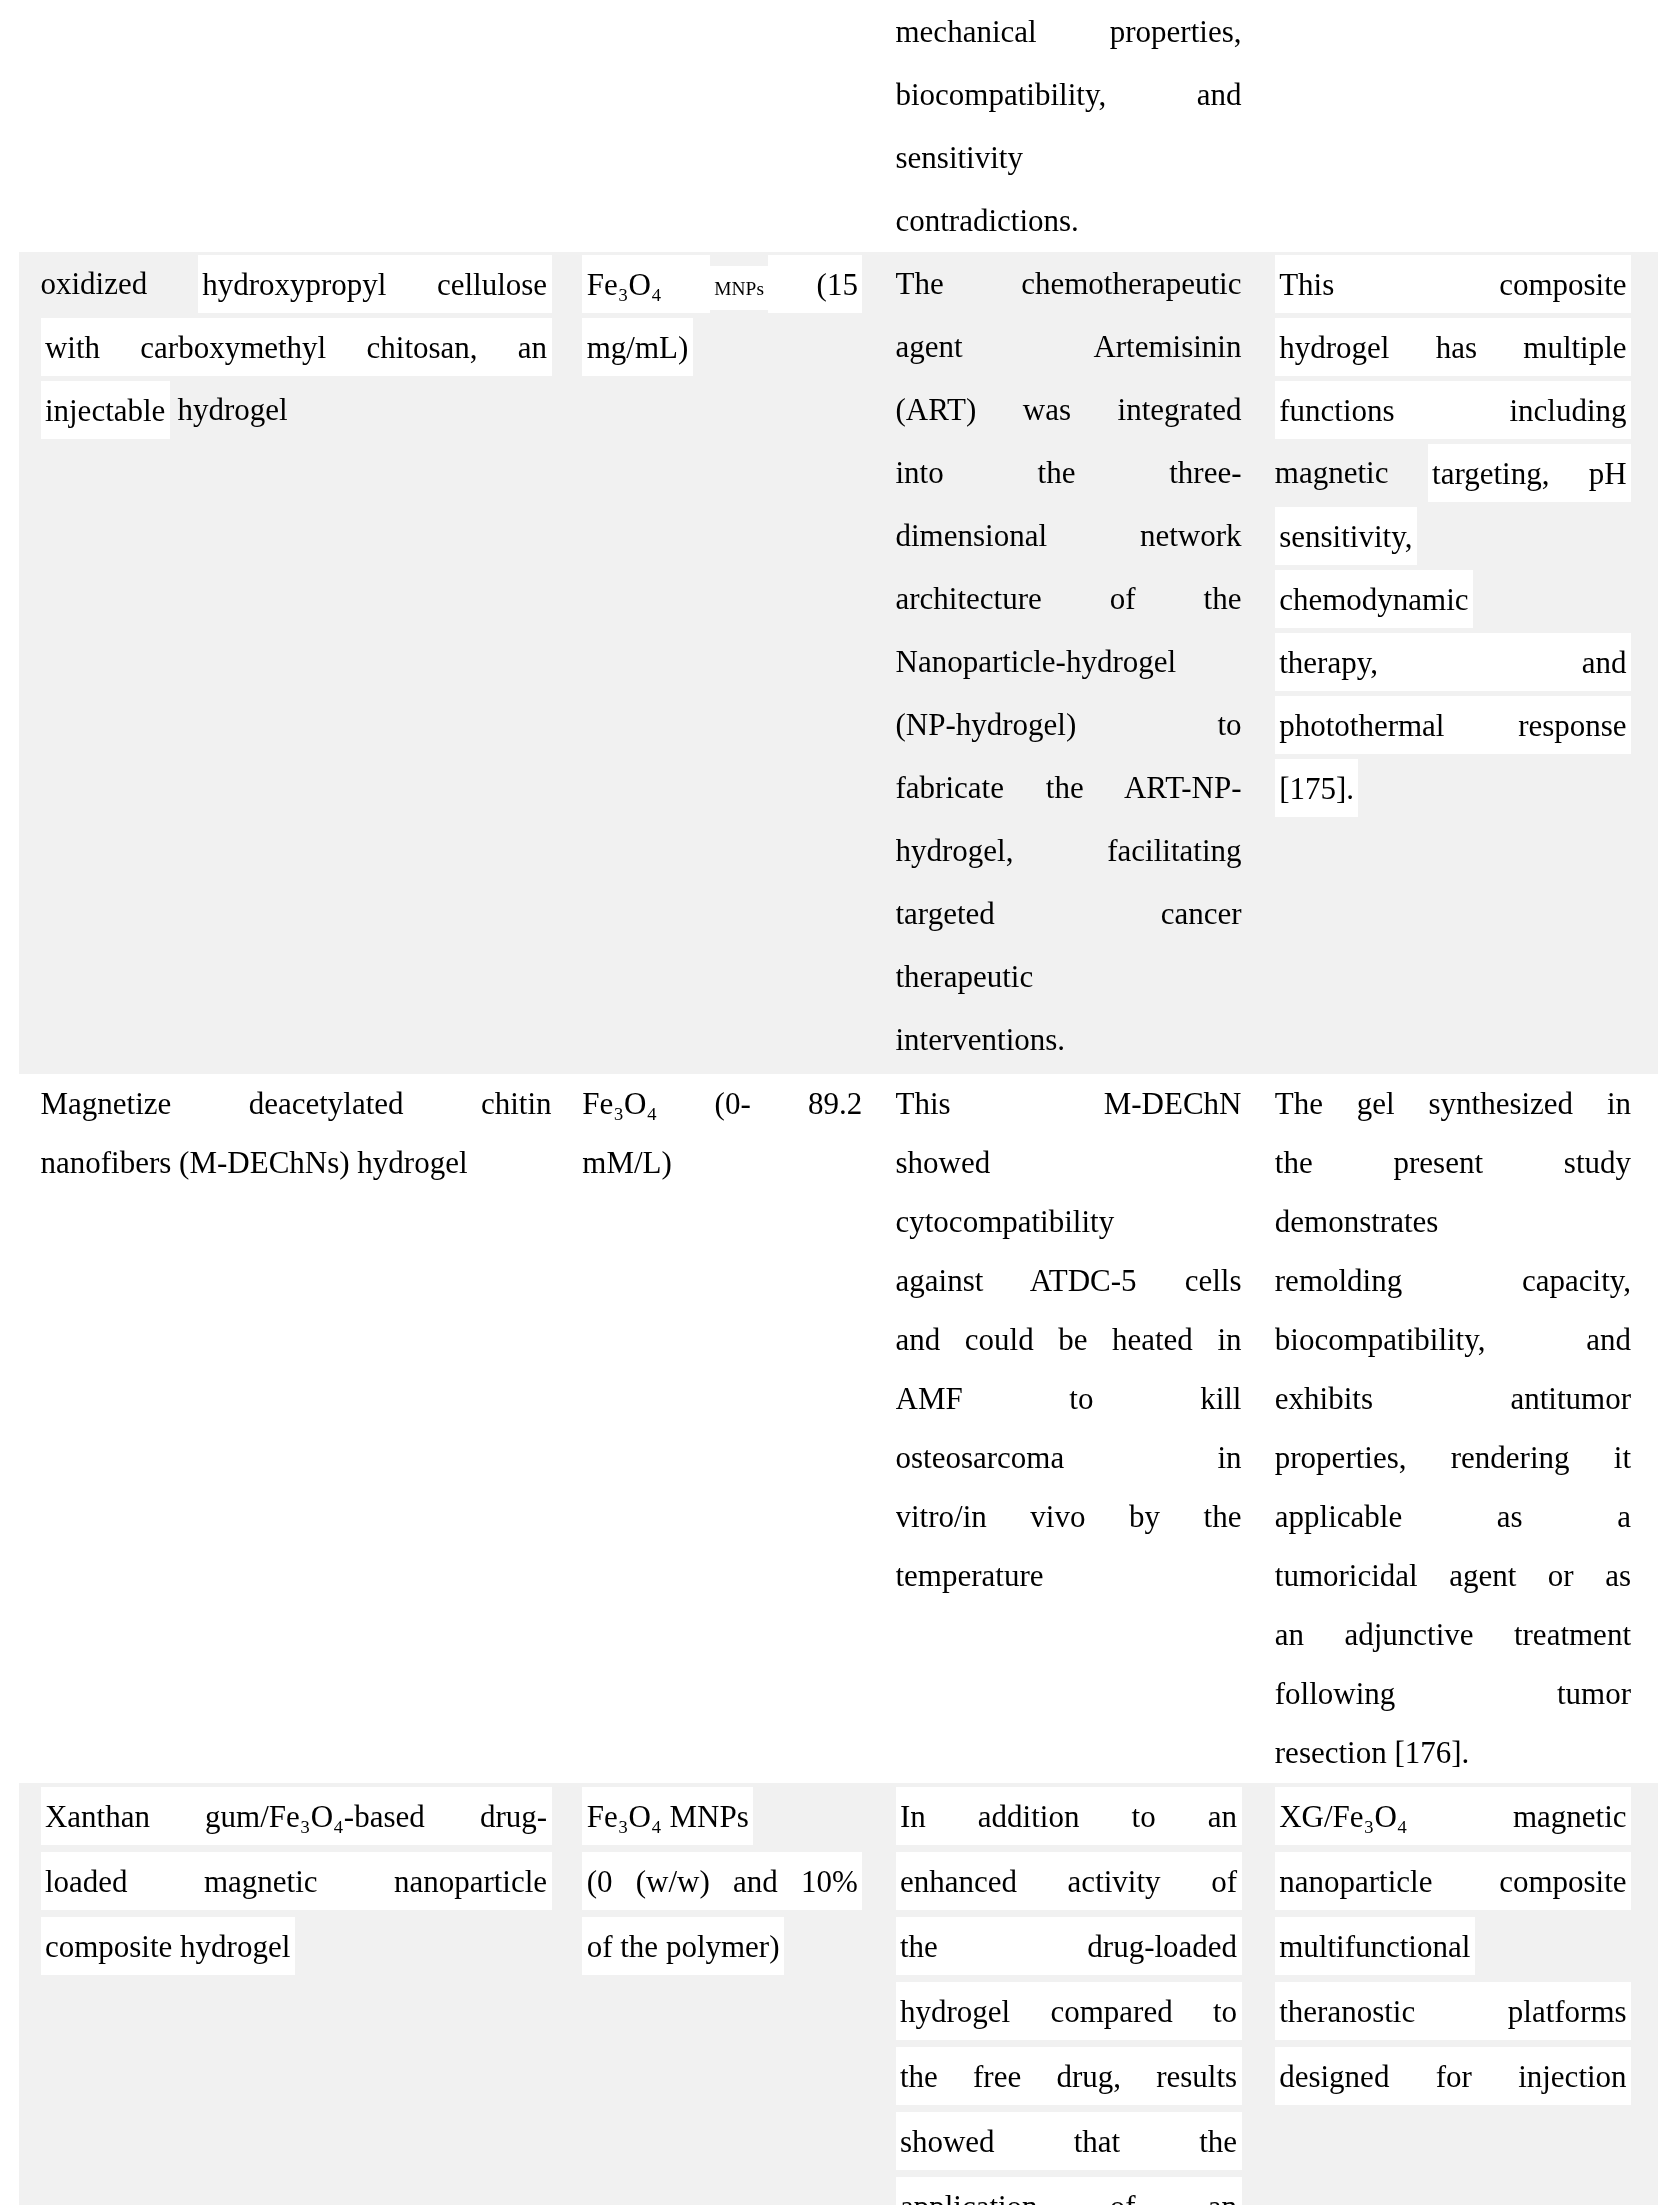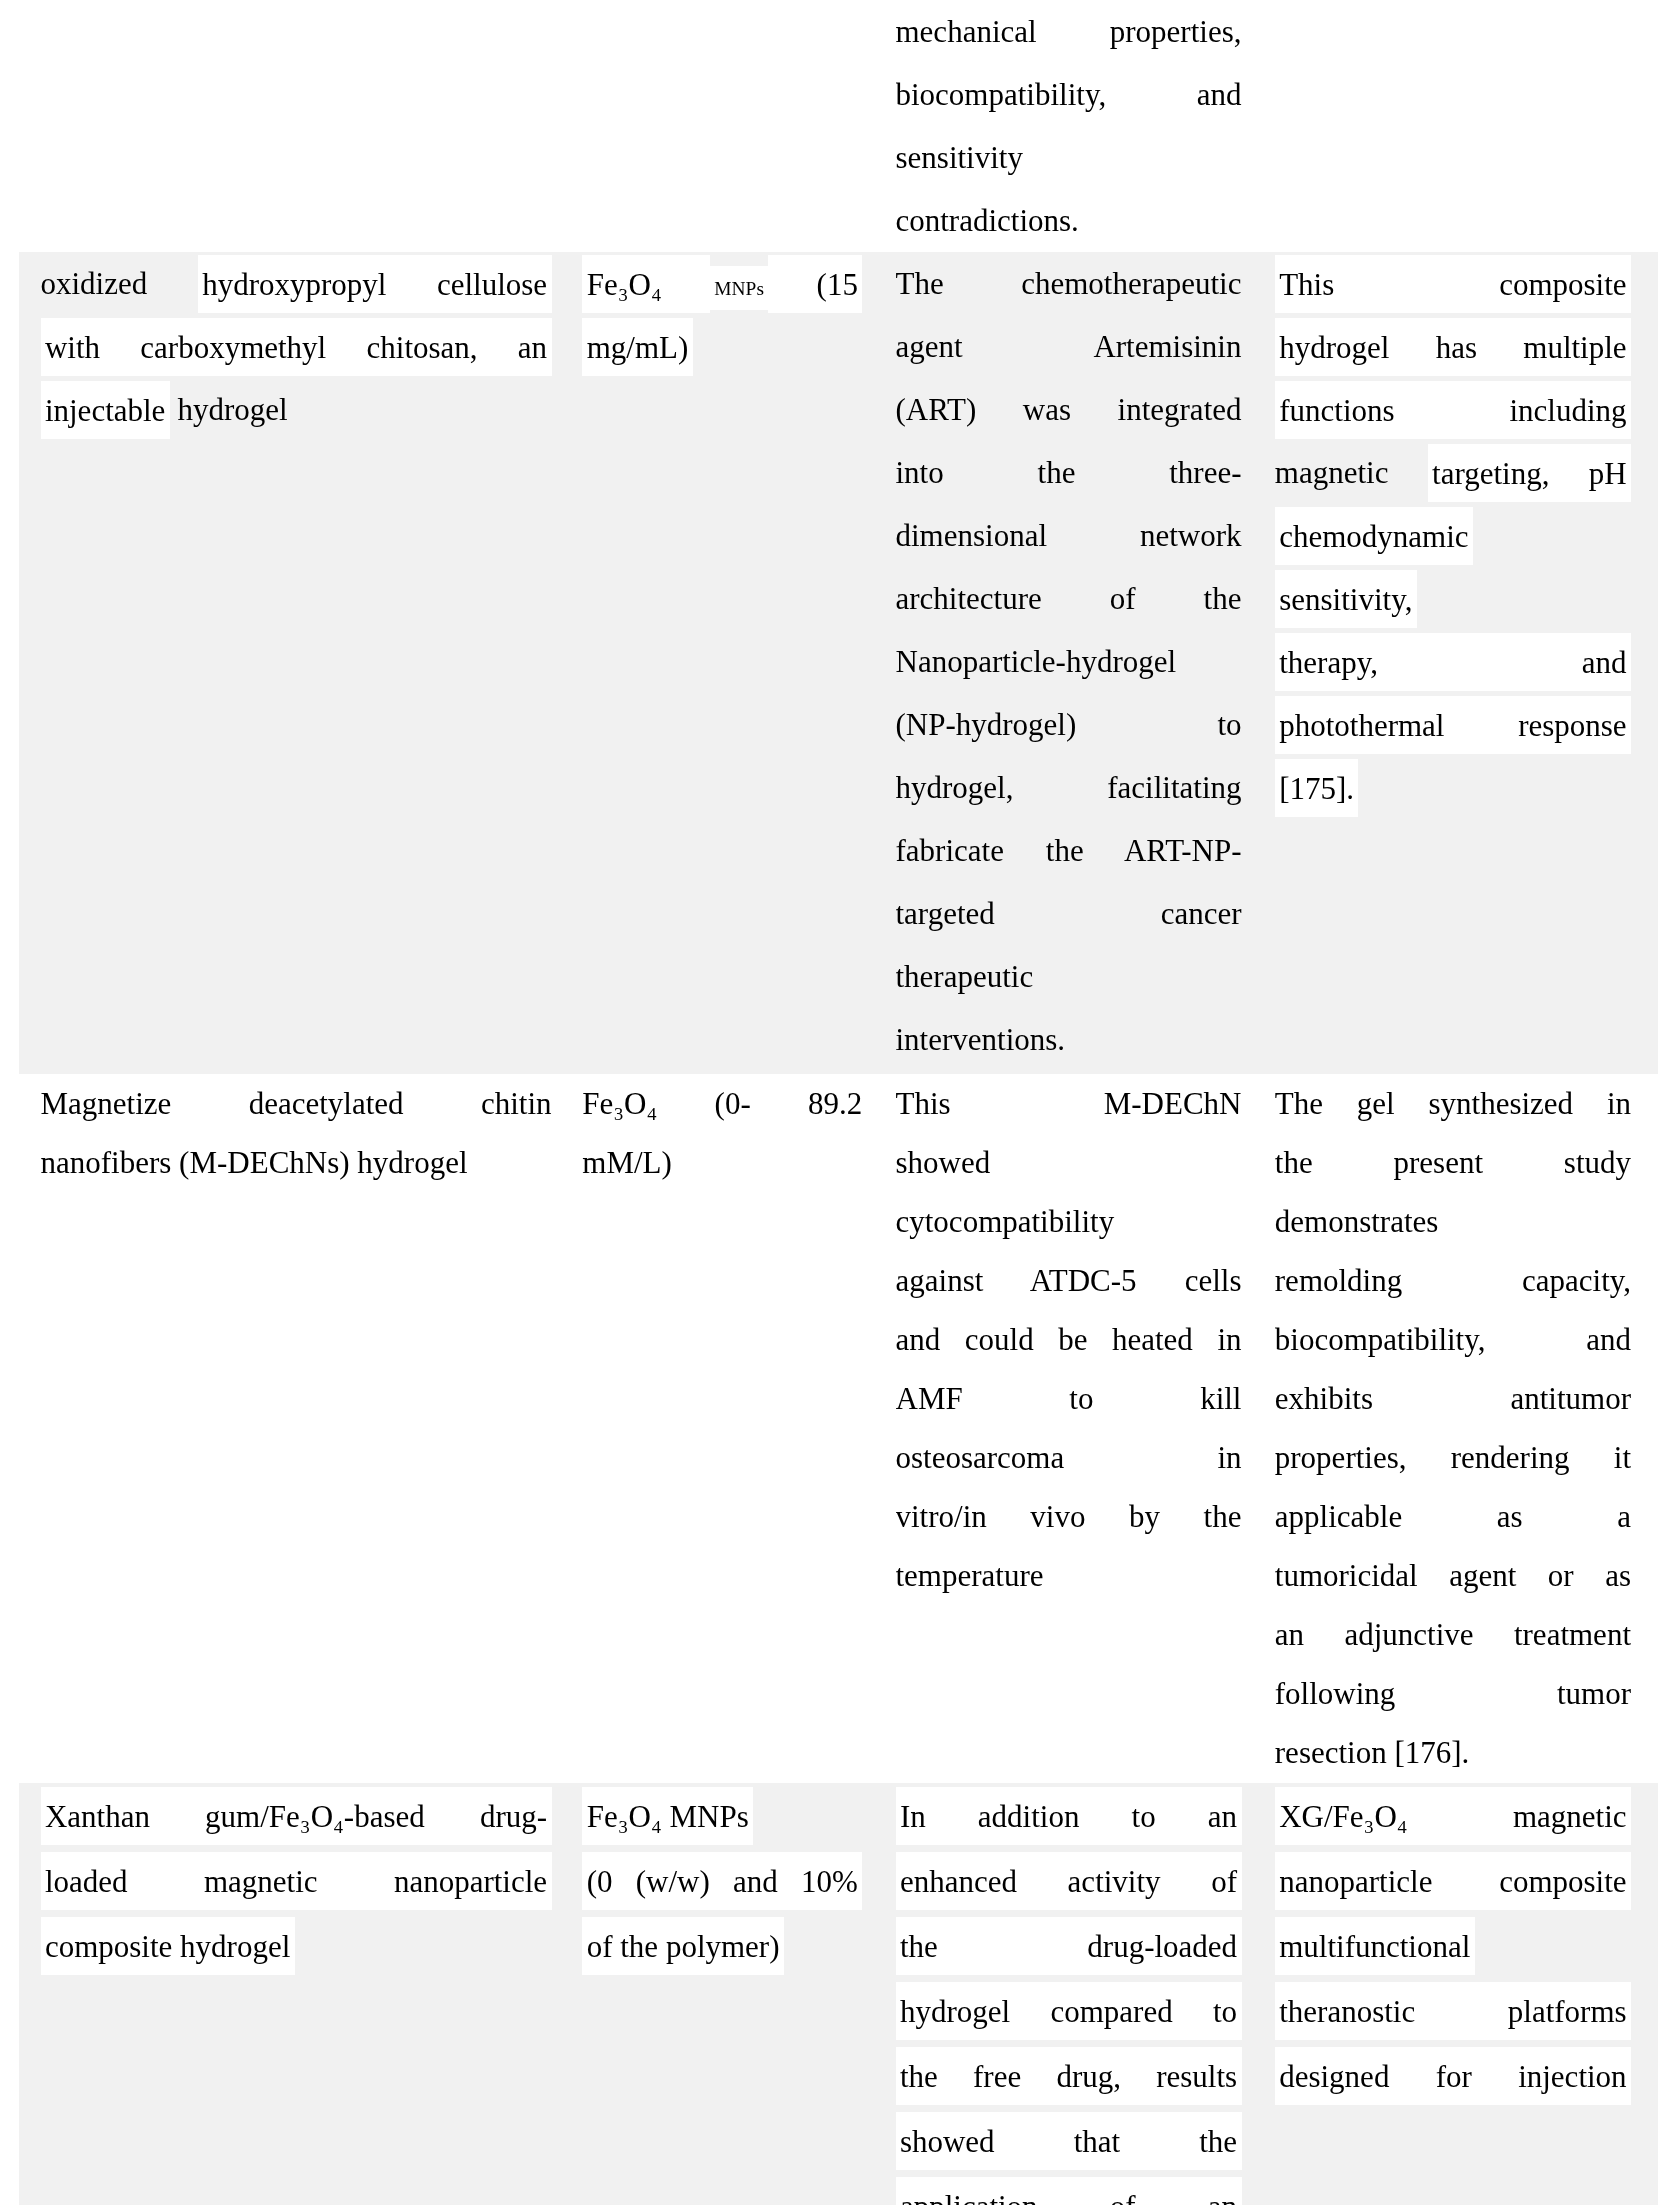--- a/index.html
+++ b/index.html
@@ -62,33 +62,33 @@
         </div>
         <div class="cell c3">
           <div class="line j"><span>The chemotherapeutic</span></div>
           <div class="line j"><span>agent Artemisinin</span></div>
           <div class="line j"><span>(ART) was integrated</span></div>
           <div class="line j"><span>into the three-</span></div>
           <div class="line j"><span>dimensional network</span></div>
           <div class="line j"><span>architecture of the</span></div>
           <div class="line"><span>Nanoparticle-hydrogel</span></div>
           <div class="line j"><span>(NP-hydrogel) to</span></div>
+          <div class="line j"><span>fabricate the ART-NP-</span></div>
           <div class="line j"><span>hydrogel, facilitating</span></div>
-          <div class="line j"><span>fabricate the ART-NP-</span></div>
           <div class="line j"><span>targeted cancer</span></div>
           <div class="line"><span>therapeutic</span></div>
           <div class="line"><span>interventions.</span></div>
         </div>
         <div class="cell c4">
           <div class="line j"><span class="hl">This composite</span></div>
           <div class="line j"><span class="hl">hydrogel has multiple</span></div>
           <div class="line j"><span class="hl">functions including</span></div>
           <div class="line j"><span>magnetic </span><span class="hl">targeting, pH</span></div>
+          <div class="line"><span class="hl">sensitivity,</span></div>
           <div class="line"><span class="hl">chemodynamic</span></div>
-          <div class="line"><span class="hl">sensitivity,</span></div>
           <div class="line j"><span class="hl">therapy, and</span></div>
           <div class="line j"><span class="hl">photothermal response</span></div>
           <div class="line"><span class="hl">[175].</span></div>
         </div>
       </div>
       <div class="row r3">
         <div class="cell c1">
           <div class="line j"><span>Magnetize deacetylated chitin</span></div>
           <div class="line"><span>nanofibers (M-DEChNs) hydrogel</span></div>
         </div>

